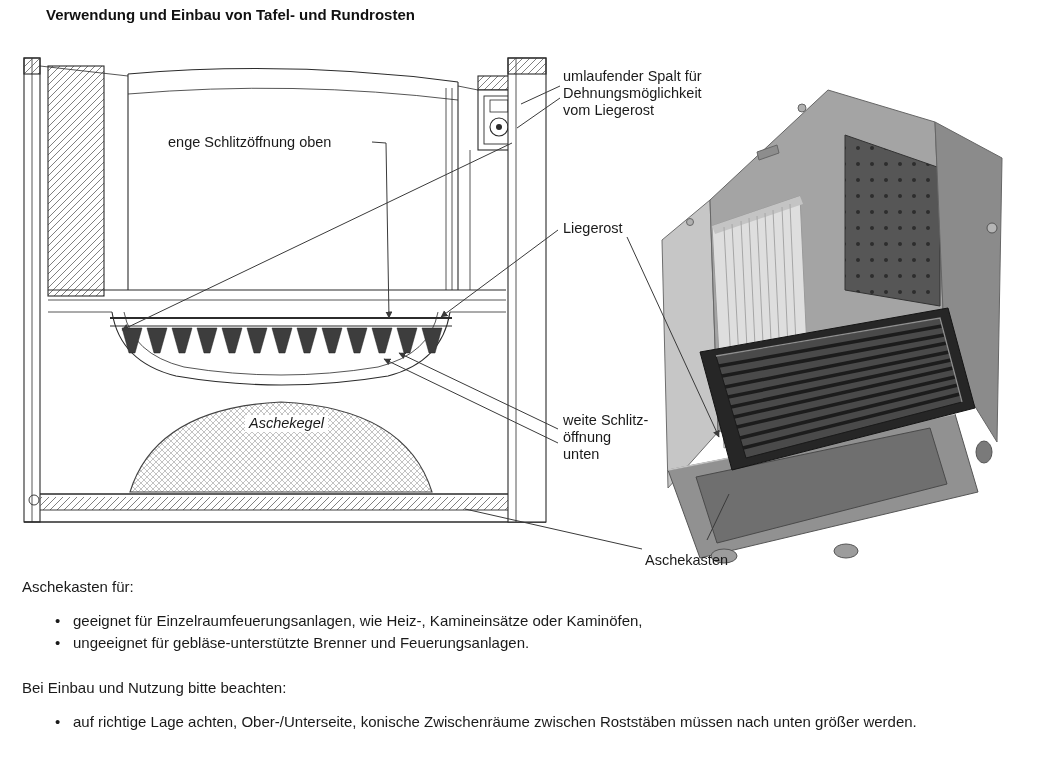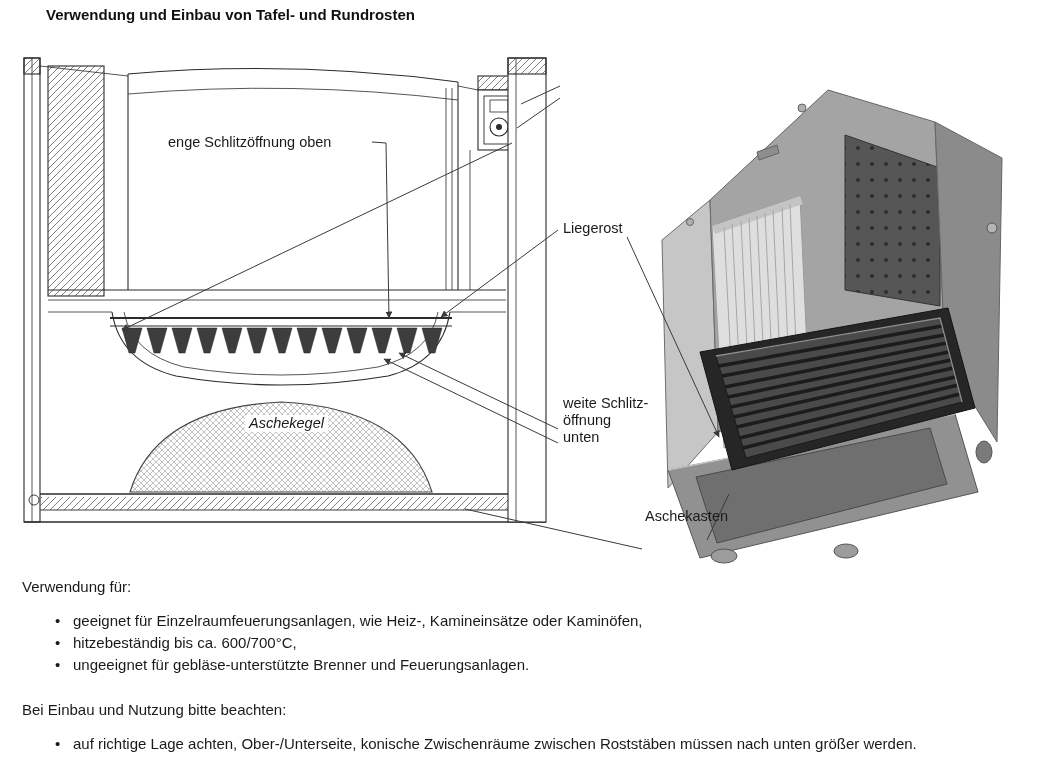--- a/index.html
+++ b/index.html
@@ -4,23 +4,23 @@
 <style>
   html,body{margin:0;padding:0;background:#ffffff;}
   .page{position:relative;width:1053px;height:760px;background:#ffffff;overflow:hidden;
         font-family:"Liberation Sans", sans-serif;color:#1a1a1a;}
   .title{position:absolute;left:22px;top:6px;font-size:15px;font-weight:700;color:#111;margin-left:24px;}
   .art{position:absolute;left:0;top:0;}
   .lbl{position:absolute;font-size:14.5px;line-height:1.18;white-space:pre-line;color:#1a1a1a;}
   .lbl-umlaufender{left:563px;top:68px;width:175px;}
   .lbl-enge{left:168px;top:134px;}
   .lbl-liegerost{left:563px;top:220px;text-align:right;}
-  .lbl-weite{left:563px;top:395px;width:110px;}
+  .lbl-weite{left:563px;top:412px;width:110px;}
   .lbl-aschekegel{left:245px;top:415px;background:#ffffff;padding:0 4px;font-style:italic;}
-  .lbl-aschekasten{left:645px;top:508px;}
+  .lbl-aschekasten{left:645px;top:552px;}
   .copy{position:absolute;left:22px;top:578px;width:1015px;font-size:15px;}
   .copy p{margin:0 0 3px 0;}
   .copy p.second{margin-top:26px;}
   .copy ul{list-style:none;margin:16px;padding:0;}
   .copy li{position:relative;padding-left:35px;margin:2px 0;line-height:1.33;}
   .copy li::before{content:"\2022";position:absolute;left:17px;top:0;color:#1a1a1a;}
 </style>
 </head>
 <body>
 
@@ -172,33 +172,35 @@
       <path d="M372,142 L386,143 L389,318" marker-end="url(#arr)"></path>
       <line x1="558" y1="230" x2="441" y2="317" marker-end="url(#arr)"></line>
       <line x1="627" y1="237" x2="719" y2="437" marker-end="url(#arr)"></line>
       <line x1="558" y1="429" x2="399" y2="353" marker-end="url(#arr)"></line>
       <line x1="558" y1="443" x2="384" y2="359" marker-end="url(#arr)"></line>
       <line x1="642" y1="549" x2="465" y2="509"></line>
       <line x1="707" y1="540" x2="729" y2="494"></line>
     </g>
   </svg>
 
+  <div class="lbl lbl-umlaufender">umlaufender Spalt für
+Dehnungsmöglichkeit
+vom Liegerost</div>
   <div class="lbl lbl-enge">enge Schlitzöffnung oben</div>
   <div class="lbl lbl-liegerost">Liegerost</div>
   <div class="lbl lbl-weite">weite Schlitz-
 öffnung
 unten</div>
   <div class="lbl lbl-aschekegel">Aschekegel</div>
   <div class="lbl lbl-aschekasten">Aschekasten</div>
 
   <div class="copy">
-    <p>Verwendung für:</p>
+    <p>Aschekasten für:</p>
     <ul>
       <li>geeignet für Einzelraumfeuerungsanlagen, wie Heiz-, Kamineinsätze oder Kaminöfen,</li>
-      <li>hitzebeständig bis ca. 600/700°C,</li>
       <li>ungeeignet für gebläse-unterstützte Brenner und Feuerungsanlagen.</li>
     </ul>
     <p class="second">Bei Einbau und Nutzung bitte beachten:</p>
     <ul>
       <li>auf richtige Lage achten, Ober-/Unterseite, konische Zwischenräume zwischen Roststäben müssen nach unten größer werden.</li>
     </ul>
   </div>
 
 </div>
 

